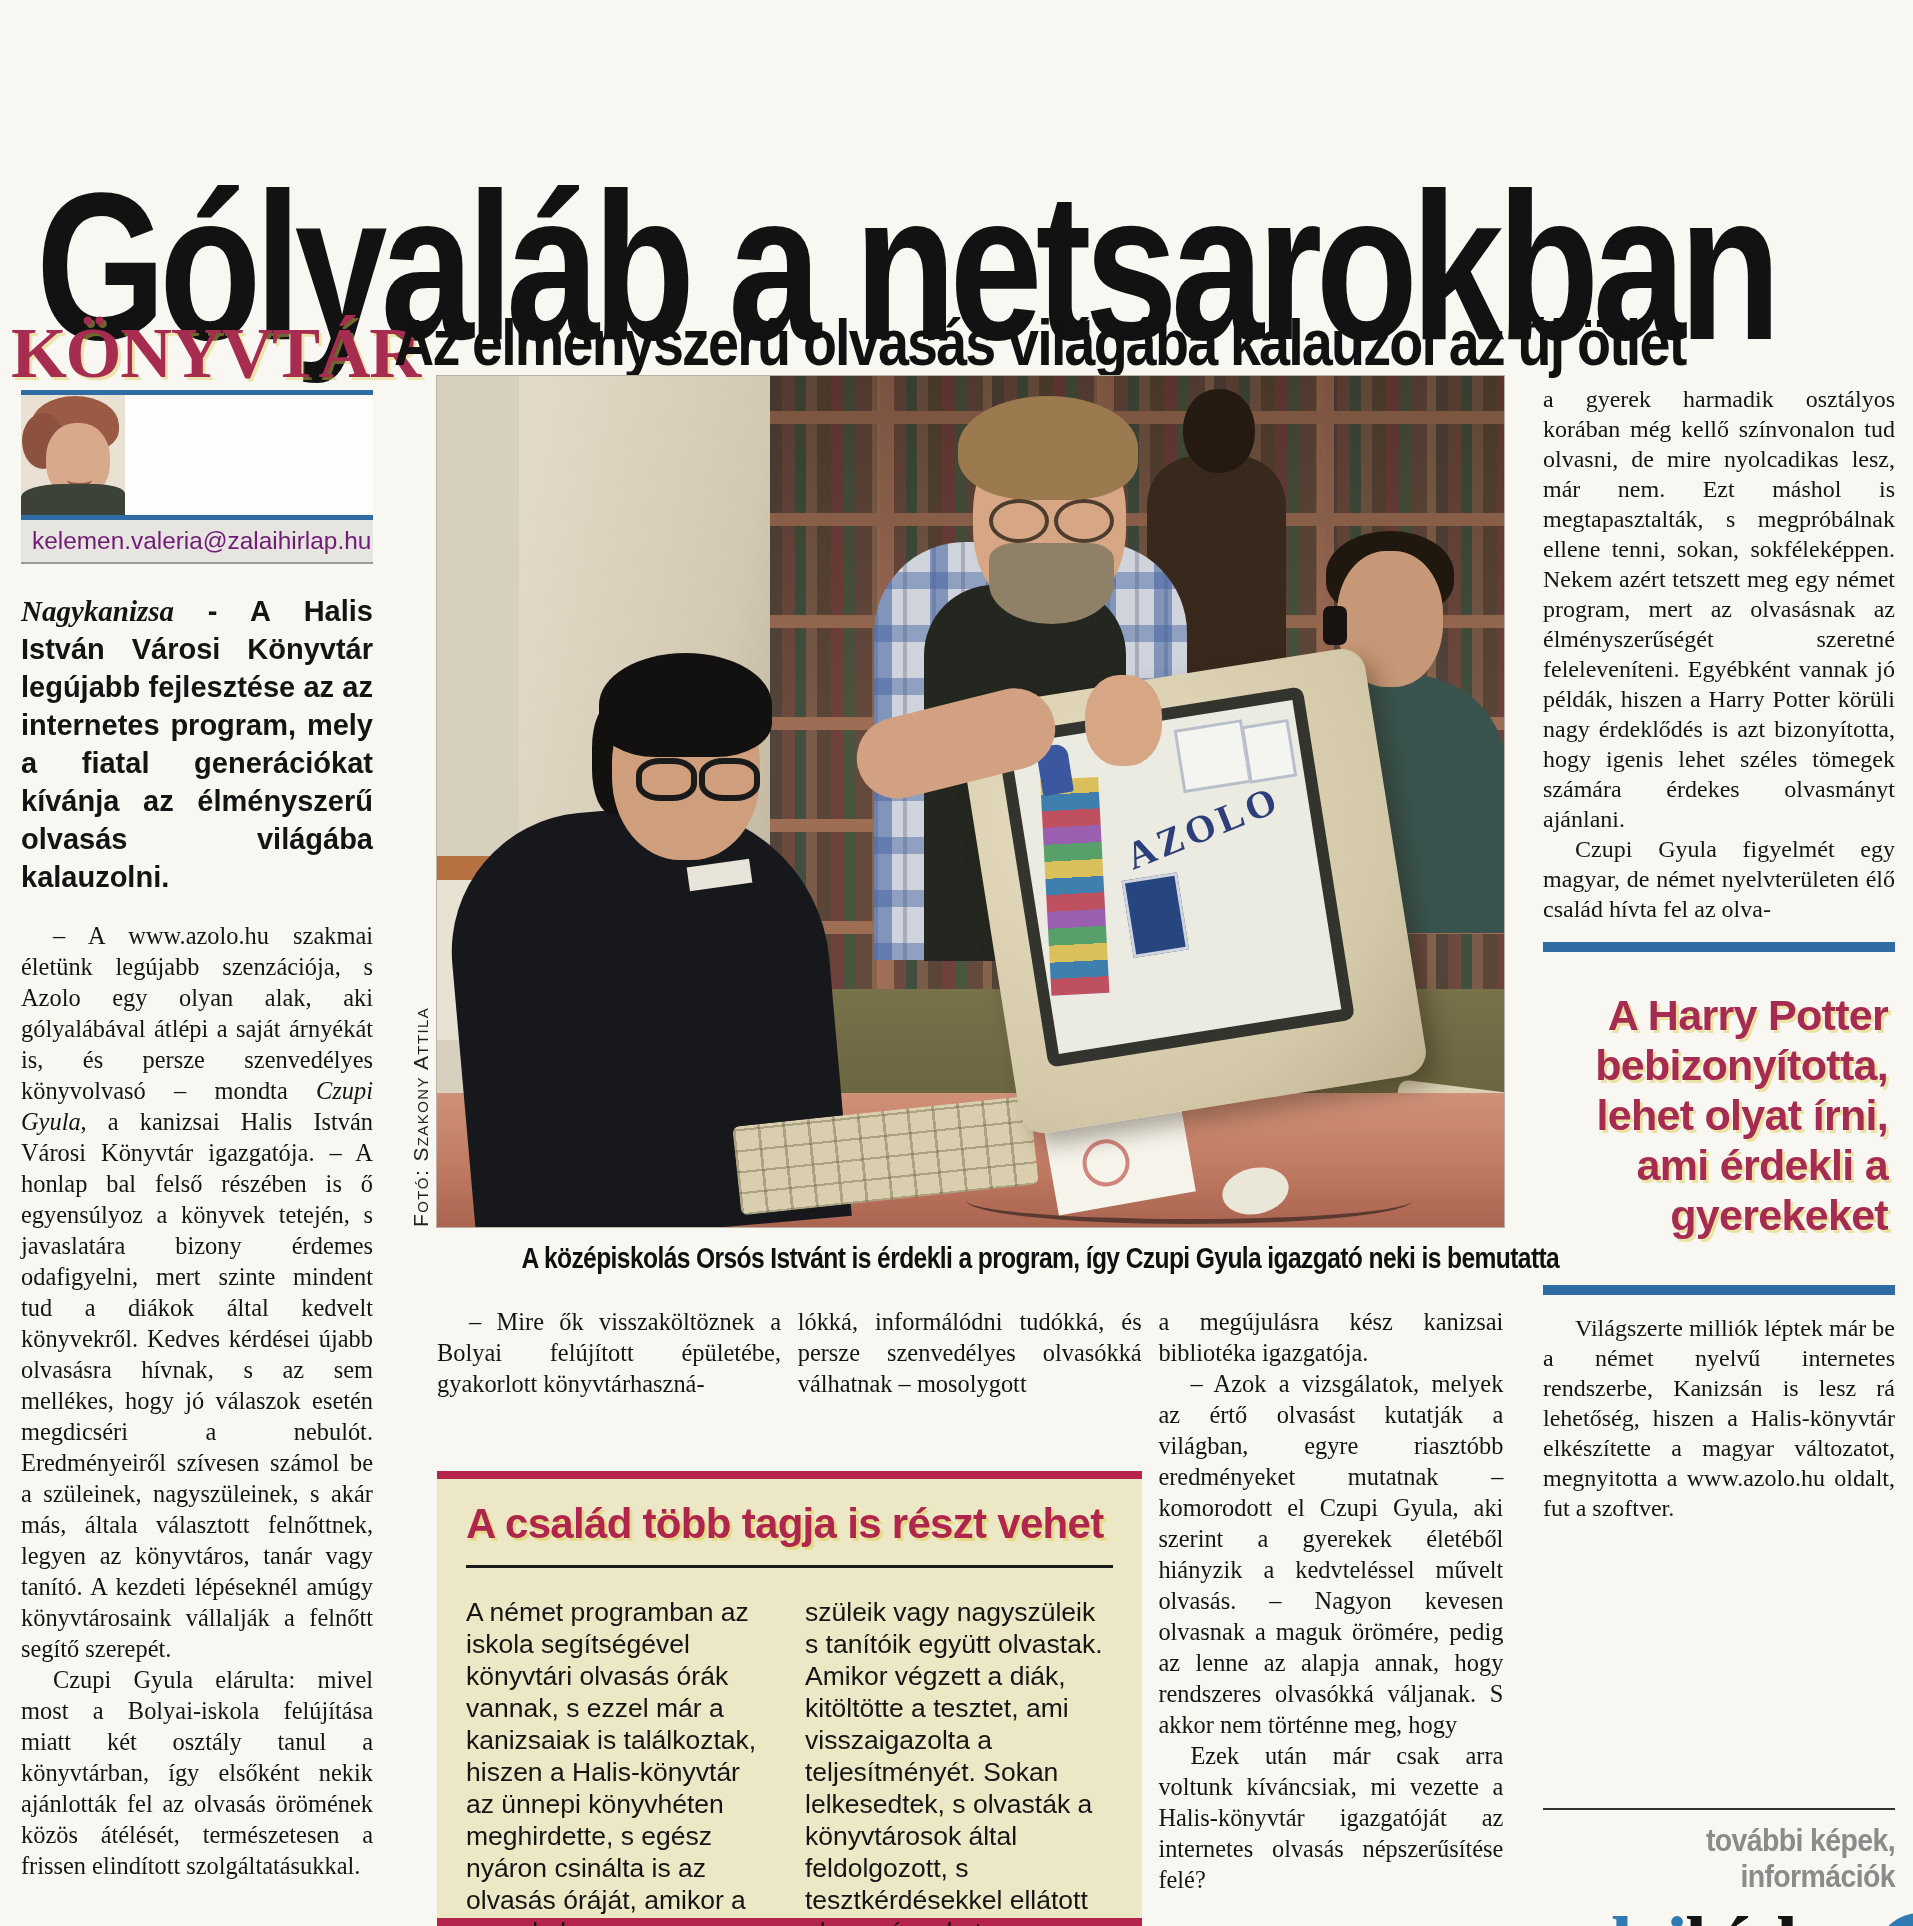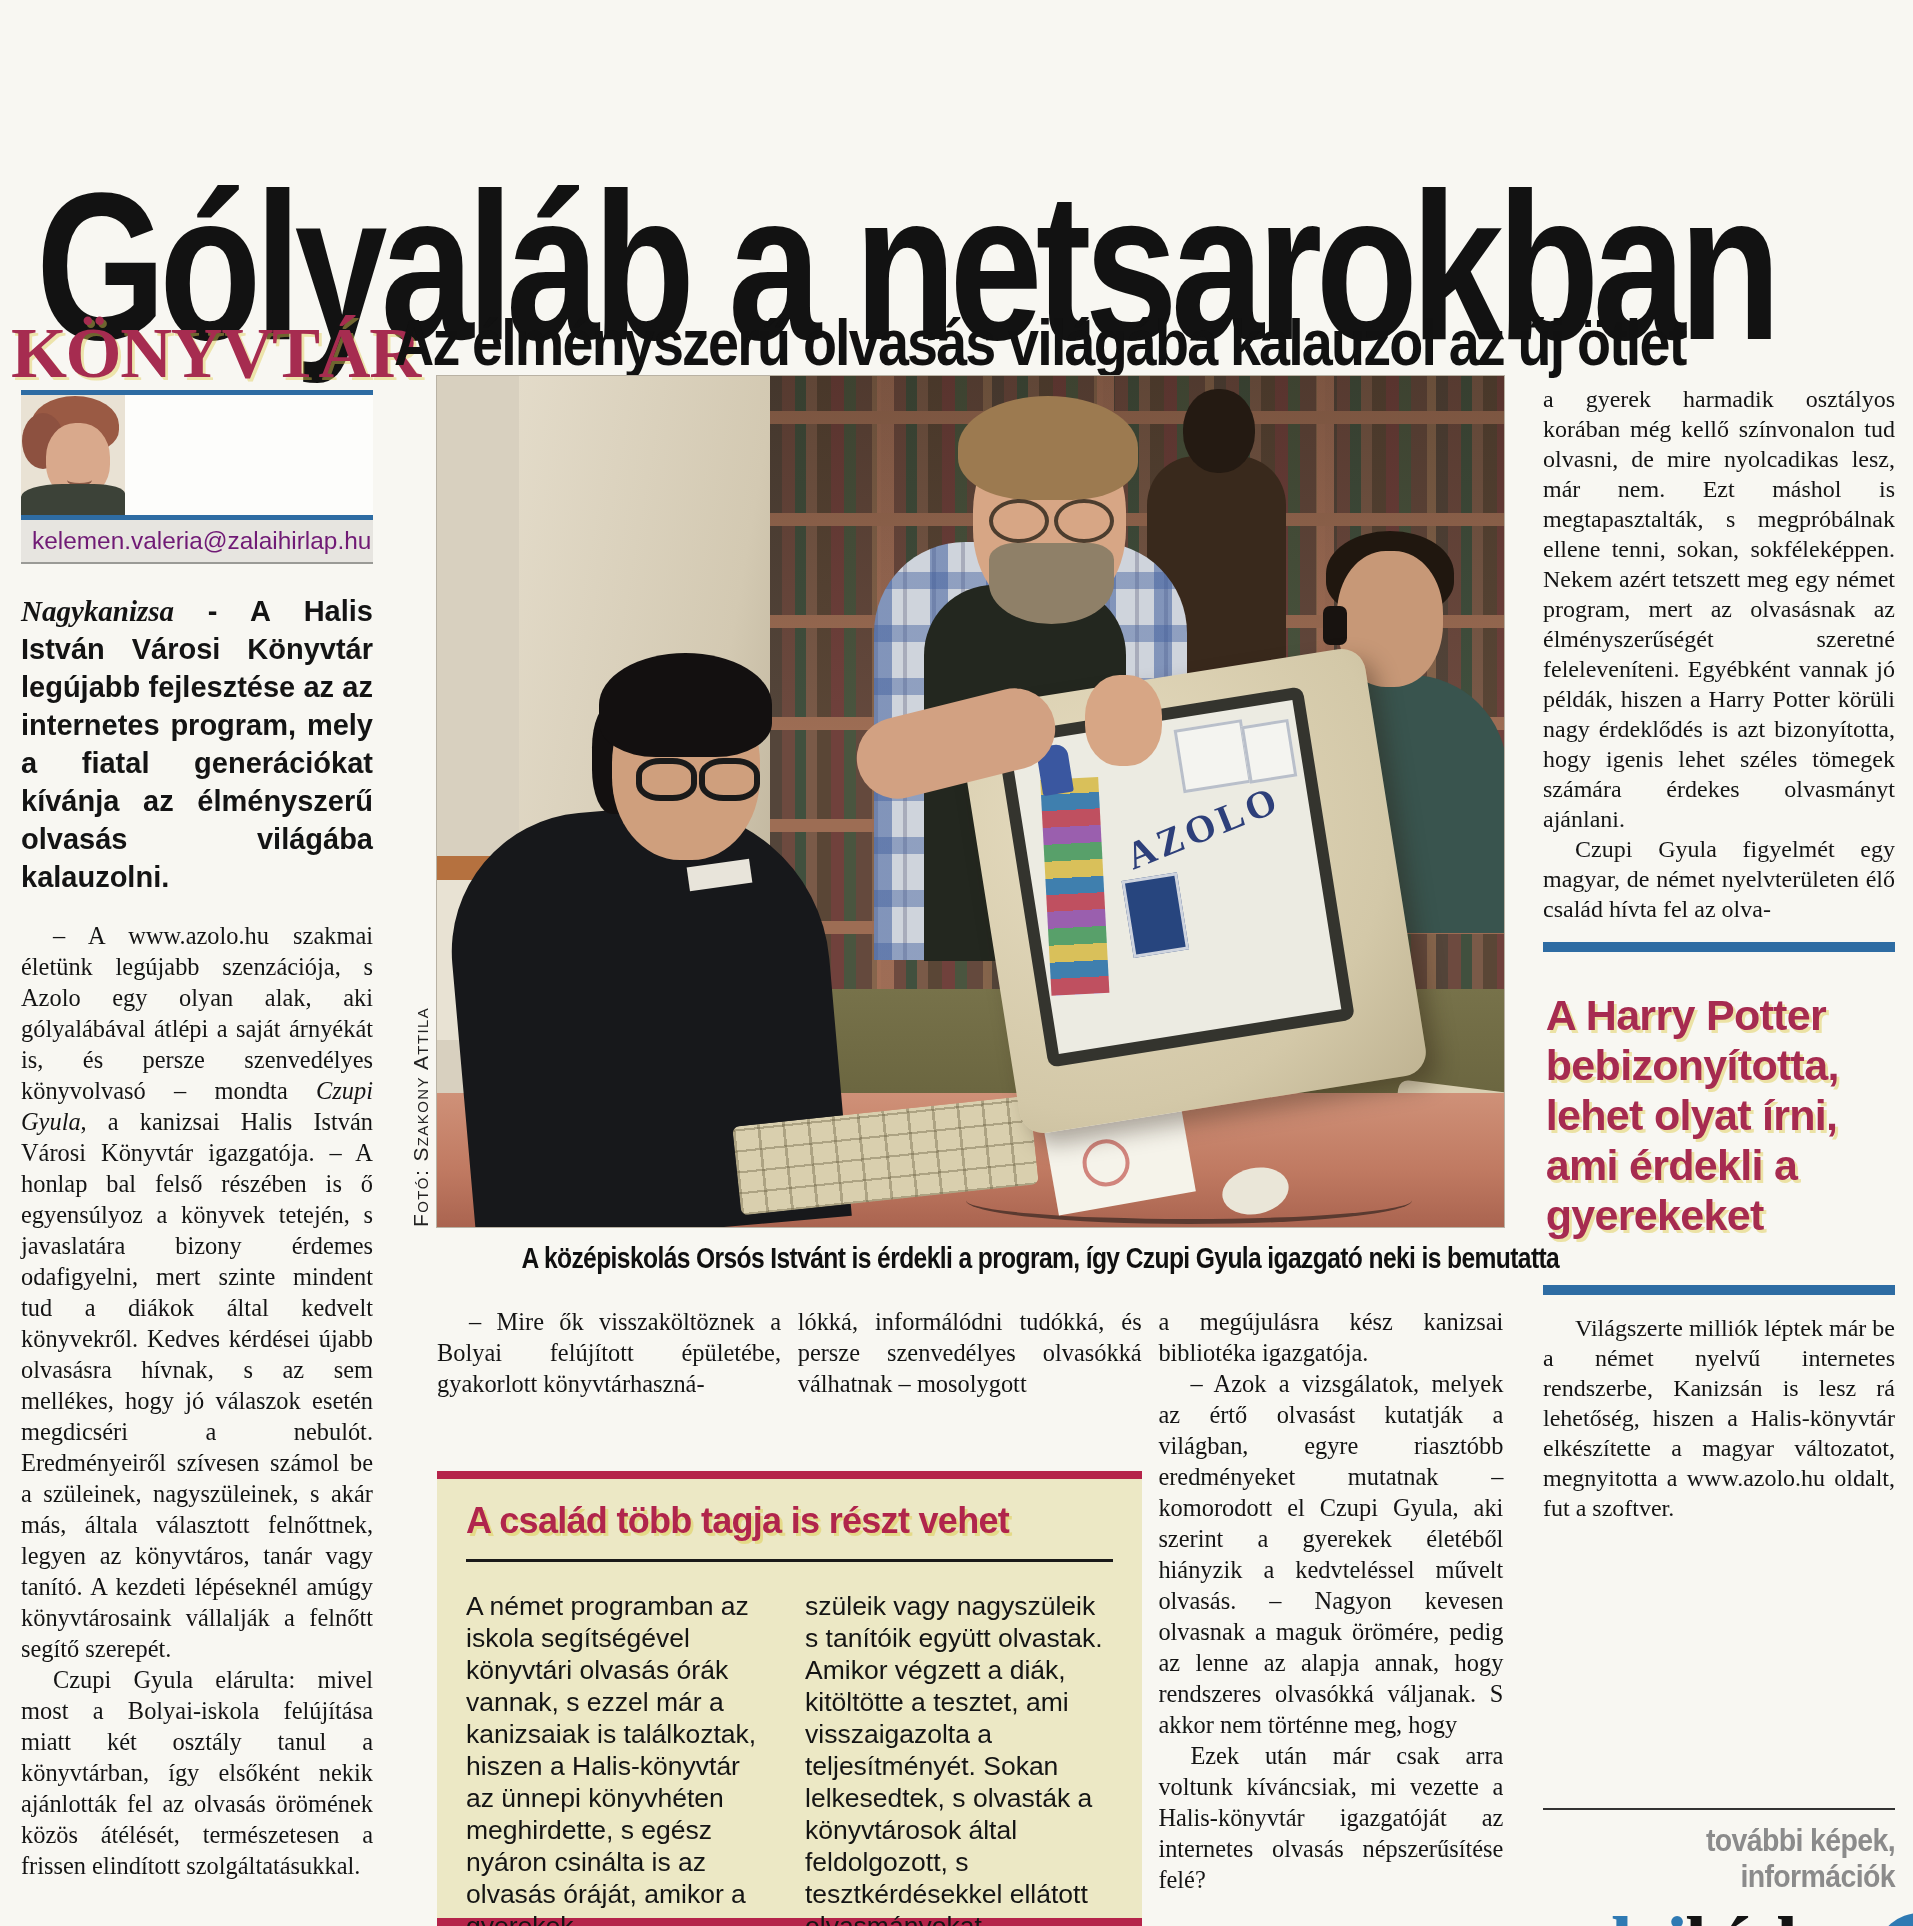--- a/index.html
+++ b/index.html
@@ -112,32 +112,32 @@
   .photo-caption .squeeze{display:inline-block;transform:scaleX(0.86);transform-origin:50% 50%;white-space:nowrap;}
   
   .mid-region{position:absolute;left:437px;top:1306px;width:1067px;display:flex;gap:16.7px;}
   .mcol{width:344px;flex:0 0 auto;}
   .mcol3{width:345px;flex:0 0 auto;}
   .mid-region .body-text p{margin:0 0 0 0;}
   
   .family-box{position:absolute;left:437px;top:1471px;width:705px;height:455px;box-sizing:border-box;
       background:#ece8c5;border-top:8.4px solid #b5244a;border-bottom:8.4px solid #b5244a;
       padding:21px 29px 0 29px;font-family:"Liberation Sans",sans-serif;}
-  .fb-title{margin:0;font-size:36px;font-weight:bold;color:#b0254c;letter-spacing:-0.7px;
+  .fb-title{margin:0;font-size:42px;font-weight:bold;color:#b0254c;letter-spacing:-0.7px;
       text-shadow:2.8px 2.8px 0 rgba(223,205,85,.55);}
   .fb-rule{border:none;border-top:3.5px solid #1a1a1a;margin:16.7px 0 28px 0;}
   .fb-cols{display:flex;gap:31px;}
   .fb-cols p{margin:0;width:308px;font-size:26.5px;line-height:32px;color:#141414;}
   
   .right-col{position:absolute;left:1543px;top:384px;width:352px;font-size:24px;line-height:30px;text-align:justify;}
   .right-col p{margin:0;}
   .pullquote{margin:18px 0;border-top:10.4px solid #2e6ca3;border-bottom:10.4px solid #2e6ca3;
       padding:38px 7px 45px 2.8px;text-align:left;}
   .pullquote p{font-family:"Liberation Sans",sans-serif;font-weight:bold;font-size:43px;line-height:50px;
-      color:#a62b50;letter-spacing:-0.7px;text-shadow:2.8px 2.8px 0 rgba(223,205,85,.5);}
+      color:#a62b50;letter-spacing:-0.7px;text-shadow:2.8px 2.8px 0 rgba(223,205,85,.5);text-align:right;}
   .rc-footer{position:absolute;left:1543px;top:1808px;width:352px;text-align:right;}
   .rc-rule{border:none;border-top:2.8px solid #333;margin:0 0 12.5px 0;}
   .more-info{font-family:"Liberation Sans",sans-serif;font-weight:bold;font-size:31px;color:#8b8b8b;
       letter-spacing:-0.7px;transform:scaleX(.92);transform-origin:100% 50%;}
   .logo{margin-top:4.2px;white-space:nowrap;}
   .logo .lz{font-family:"Liberation Serif",serif;font-weight:bold;font-size:78px;color:#2f7ab3;letter-spacing:-2.8px;}
   .logo .lh{font-family:"Liberation Serif",serif;font-weight:bold;font-size:78px;color:#141414;letter-spacing:-2.8px;}
   .bubble{position:relative;display:inline-block;width:82px;height:72px;margin-left:7px;vertical-align:12.5px;
       background:#2f7ab3;border-radius:50% 50% 50% 50%;text-align:center;
       font-family:"Liberation Sans",sans-serif;font-weight:bold;font-size:31px;color:#fff;line-height:68px;}

